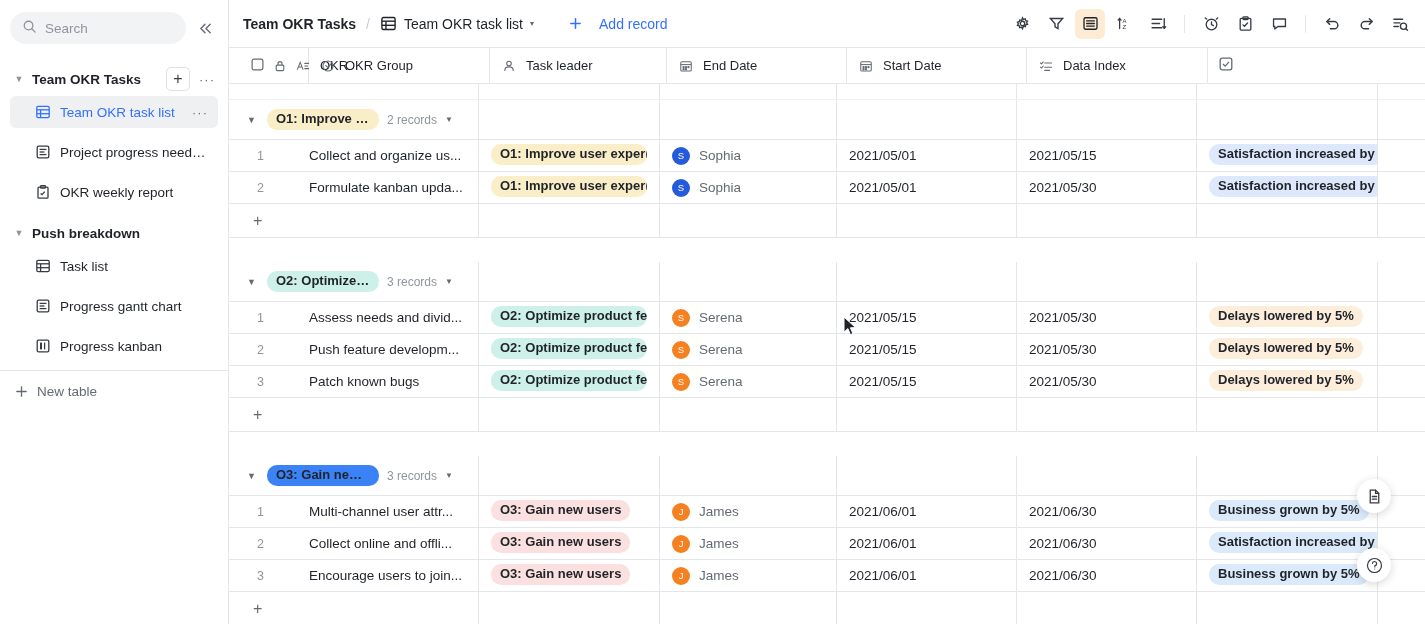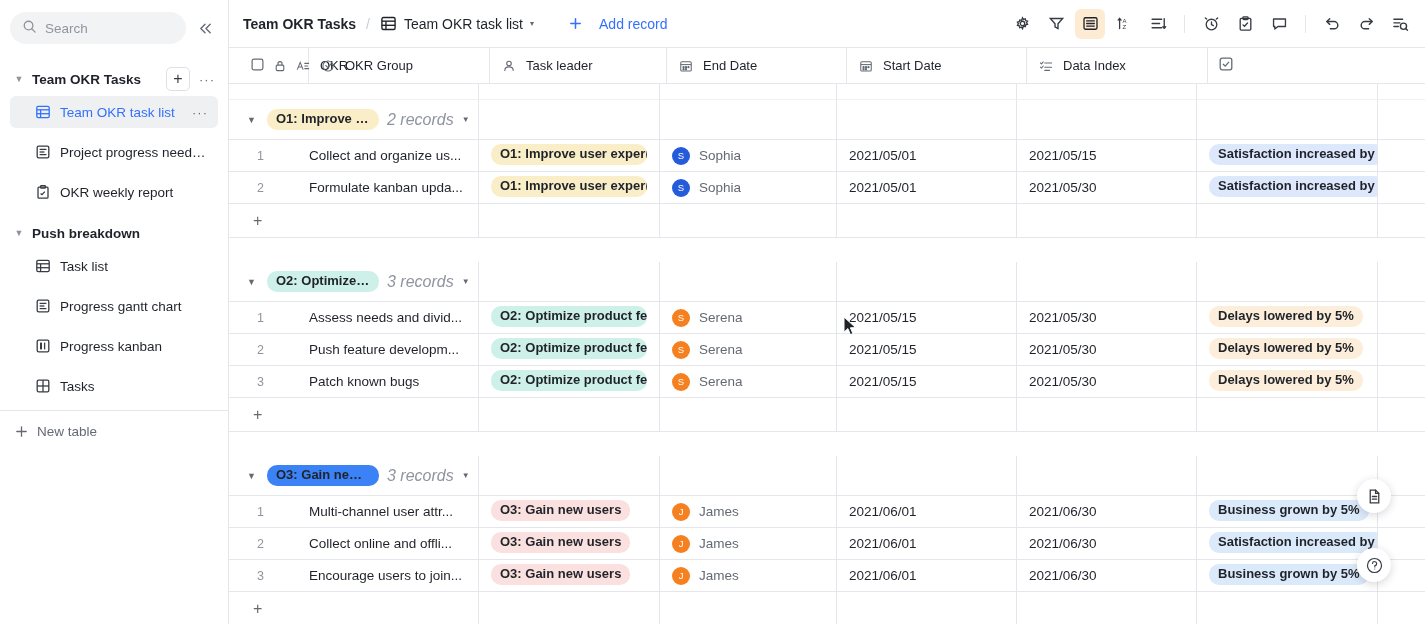--- a/index.html
+++ b/index.html
@@ -121,21 +121,21 @@
   .grp-left {
     width: 250px; display: flex; align-items: center; gap: 8px; padding-left: 18px;
     height: 100%; border-right: 1px solid #e4e6eb;
   }
   .grp-caret { color: #646a73; font-size: 9px; cursor: pointer; width: 12px; }
   .tag {
     display: inline-block; border-radius: 10px; padding: 2px 9px 3px 9px;
     font-size: 13px; line-height: 16px; font-weight: bold; color: #1f2329; white-space: nowrap;
   }
   .grp-tag { max-width: 112px; overflow: hidden; text-overflow: ellipsis; }
-  .grp-count { font-size: 16px; color: #8f959e; white-space: nowrap; font-style: italic; }
+  .grp-count { font-size: 12px; color: #8f959e; white-space: nowrap; }
   .grp-chev { color: #646a73; font-size: 8px; cursor: pointer; }
   .grp-rest { flex: 1; height: 100%; display: flex; }
   .grp-rest .gseg { border-right: 1px solid #e4e6eb; height: 100%; }
 
   .row { display: flex; height: 32px; border-bottom: 1px solid #e4e6eb; background: #fff; }
   .cell {
     display: flex; align-items: center; padding: 0 12px; border-right: 1px solid #e4e6eb;
     font-size: 13.5px; color: #1f2329; flex: none; overflow: hidden; white-space: nowrap;
   }
   .cell.num { width: 80px; justify-content: flex-start; padding-left: 28px; color: #8f959e; font-size: 12.5px; border-right: none; }
@@ -278,30 +278,20 @@
       <span class="ico">
         <svg width="16" height="16" viewBox="0 0 16 16" fill="none" stroke="currentColor" stroke-width="1.3">
           <rect x="2.2" y="2.2" width="11.6" height="11.6" rx="1.4"></rect>
           <rect x="5" y="4.6" width="2" height="6.8" fill="currentColor" stroke="none"></rect>
           <line x1="9.6" y1="4.6" x2="9.6" y2="11.4"></line>
         </svg>
       </span>
       <span class="nav-label">Progress kanban</span>
     </div>
 
-    <div class="nav-item">
-      <span class="ico">
-        <svg width="16" height="16" viewBox="0 0 16 16" fill="none" stroke="currentColor" stroke-width="1.3">
-          <rect x="2.2" y="2.2" width="11.6" height="11.6" rx="1.4"></rect>
-          <line x1="8" y1="2.2" x2="8" y2="13.8"></line>
-            <line x1="2.2" y1="8" x2="13.8" y2="8"></line>
-        </svg>
-      </span>
-      <span class="nav-label">Tasks</span>
-    </div>
 
     <div class="side-div"></div>
 
     <div class="new-table">
       <svg width="15" height="15" viewBox="0 0 16 16" stroke="currentColor" stroke-width="1.4" stroke-linecap="round">
         <line x1="8" y1="3" x2="8" y2="13"></line>
           <line x1="3" y1="8" x2="13" y2="8"></line>
       </svg>
       <span>New table</span>
     </div>

